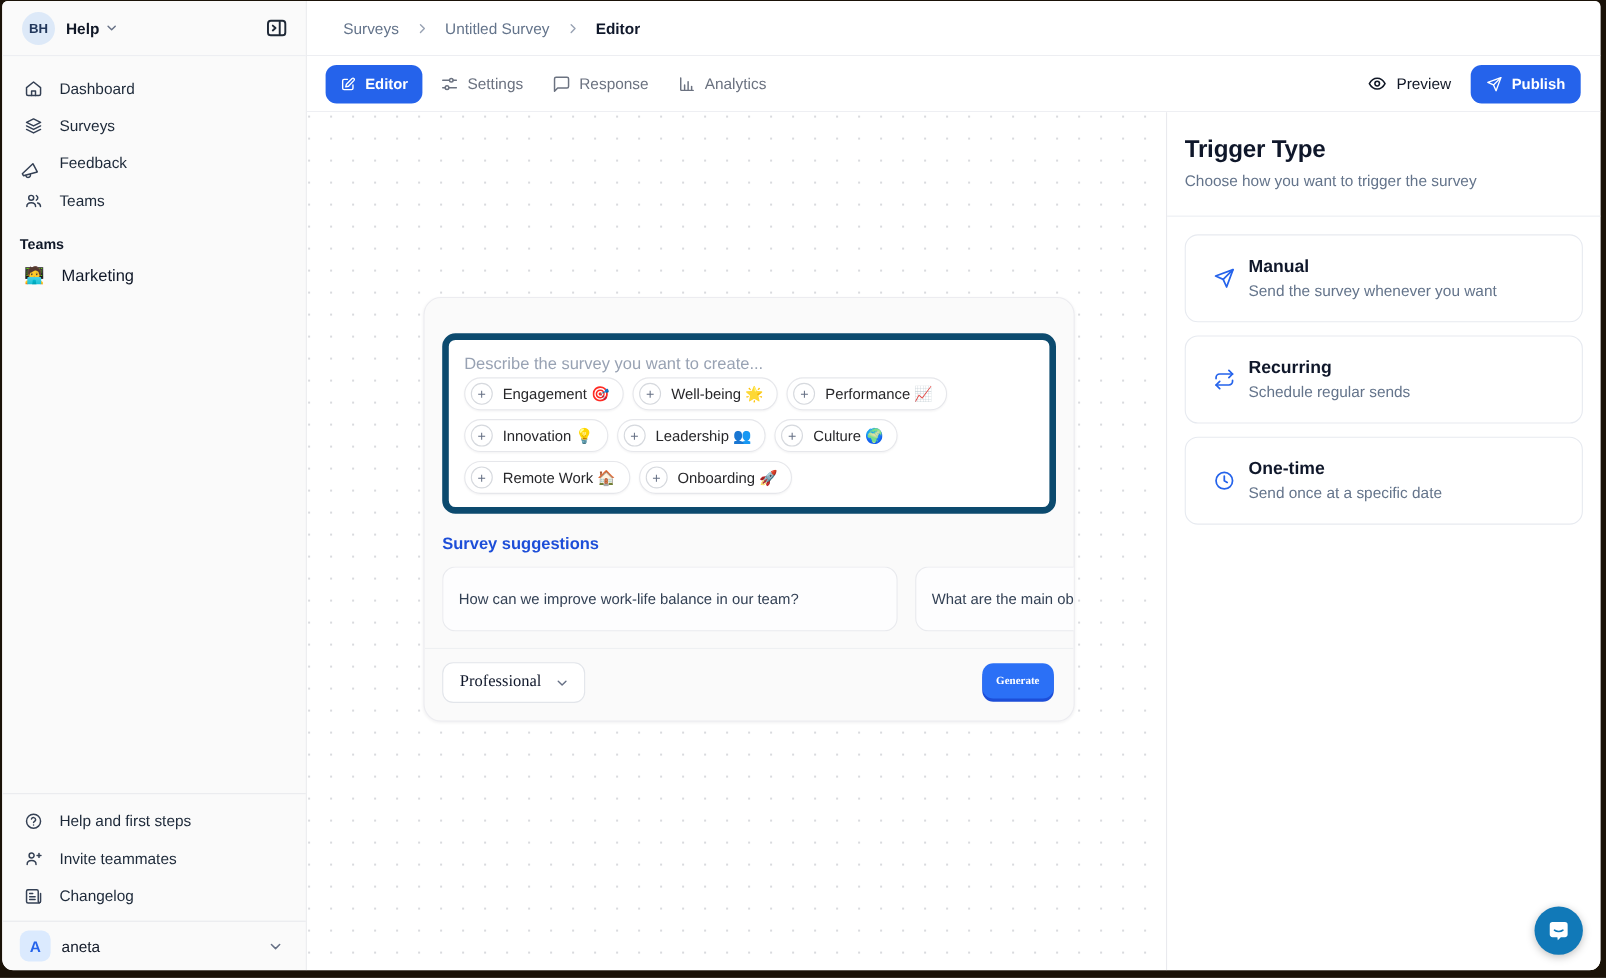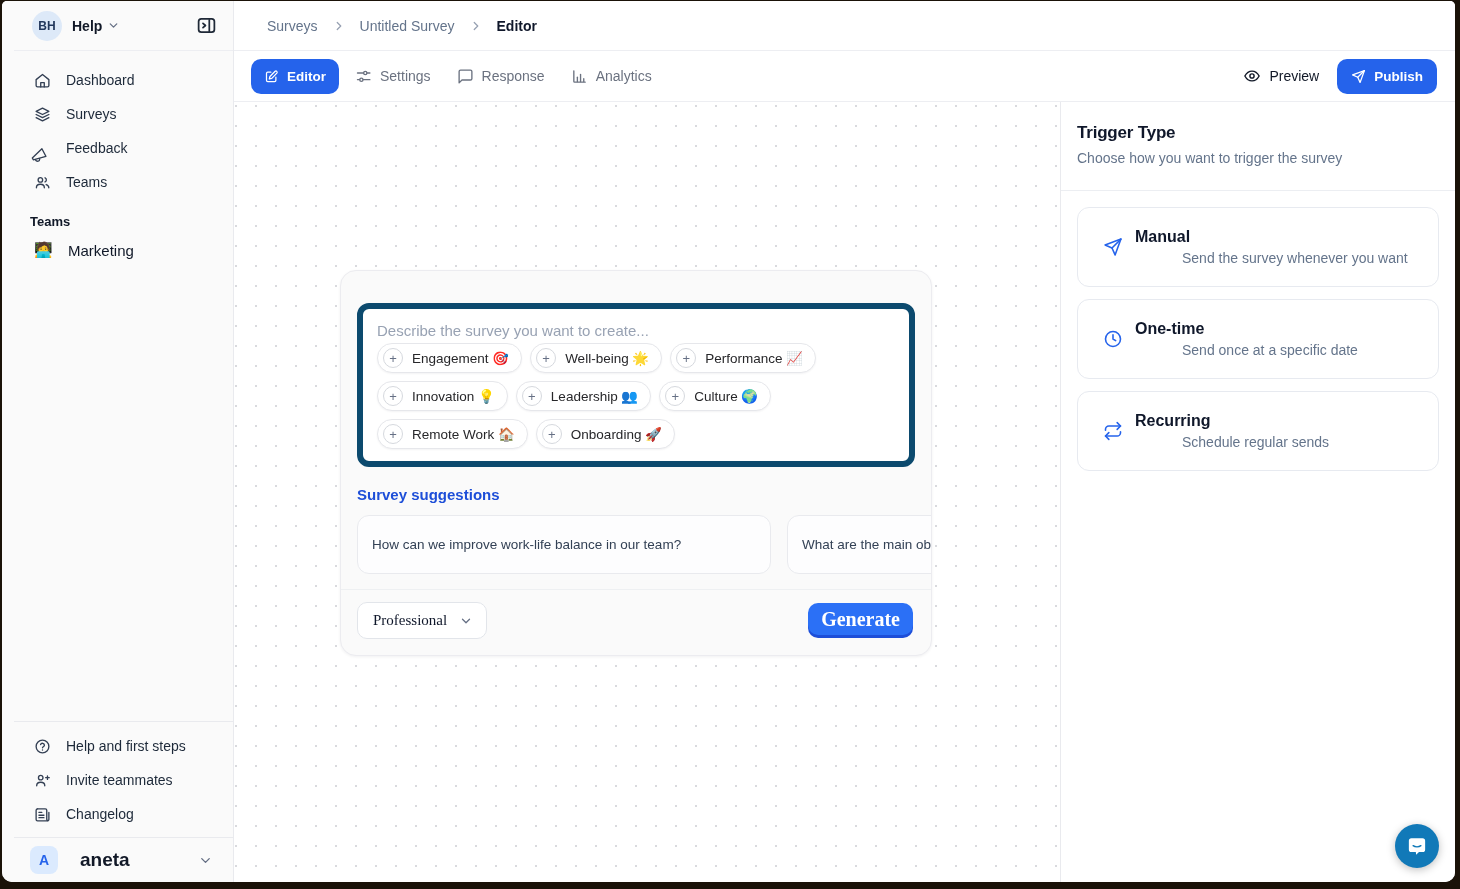--- a/index.html
+++ b/index.html
@@ -13,40 +13,40 @@
   }
   svg { display:block; }
 
   .window {
     position:absolute; top:1px; left:2px; right:5px; bottom:7px;
     background:#fff; border-radius:5px 5px 10px 10px; overflow:hidden;
     display:flex;
   }
 
   
-  .sidebar { width:232px; flex:none; background:#fafafa; border-right:1px solid #e9eaee; display:flex; flex-direction:column;padding-left:12px; }
+  .sidebar { width:277px; flex:none; background:#fafafa; border-right:1px solid #e9eaee; display:flex; flex-direction:column; }
   .sb-header { height:50px; flex:none; display:flex; align-items:center; padding:0 14px 0 18px; border-bottom:1px solid #edeef2; }
   .avatar-circle { width:30px; height:30px; border-radius:50%; background:#dde9f8; color:#22385c; font-size:12px; font-weight:700; display:flex; align-items:center; justify-content:center; }
   .sb-username { margin-left:10px; font-size:14px; font-weight:700; color:#111827; }
   .sb-header .chev { margin-left:5px; color:#667085; }
   .sb-toggle { margin-left:auto; background:none; border:none; cursor:pointer; color:#1f2937; padding:2px; }
 
   .sb-nav { padding-top:12px; }
   .sb-item { height:34px; display:flex; align-items:center; gap:15px; padding:0 20px; font-size:14px; color:#1d2939; cursor:pointer; }
   .sb-item .ico { color:#344054; flex:none; }
 
   .sb-section { margin:15px 0 3px; padding:0 16px; font-size:13px; font-weight:700; color:#101828; }
   .sb-team { height:36px; display:flex; align-items:center; gap:17px; padding:0 20px; cursor:pointer; }
   .sb-team .emoji { font-size:15px; width:17px; }
   .sb-team .lbl { font-size:15px; font-weight:500; color:#101828; }
 
   .sb-footer { margin-top:auto; border-top:1px solid #e9eaee; padding:7px 0 6px; }
   .sb-account { border-top:1px solid #e9eaee; height:45px; display:flex; align-items:center; padding:0 20px 0 16px; cursor:pointer; }
   .avatar-square { width:28px; height:28px; border-radius:8px; background:#dbeafe; color:#2563eb; font-weight:700; font-size:14px; display:flex; align-items:center; justify-content:center; }
-  .sb-account .nm { margin-left:22px; font-size:19px; font-weight:700; color:#111827; }
+  .sb-account .nm { margin-left:10px; font-size:14px; font-weight:400; color:#111827; }
   .sb-account .chev { margin-left:auto; color:#667085; }
 
   
   .main { flex:1; display:flex; flex-direction:column; min-width:0; }
   .topbar { height:50px; flex:none; background:#fff; border-bottom:1px solid #edeef2; display:flex; align-items:center; padding:0 20px 0 33px; gap:14px; }
   .crumb { font-size:14px; color:#64748b; cursor:pointer; }
   .crumb.current { color:#0f172a; font-weight:700; cursor:default; }
   .crumb-sep { color:#98a2b3; }
 
   .tabbar { height:51px; flex:none; background:#fff; border-bottom:1px solid #edeef2; display:flex; align-items:center; padding:0 18px 0 17px; }
@@ -78,32 +78,32 @@
   .chip-plus { width:20px; height:20px; border:1px solid #d6d9de; border-radius:50%; color:#667085; display:flex; align-items:center; justify-content:center; flex:none; }
   .chip-plus::before { content:"+"; font-size:13px; line-height:1; }
 
   .sug-title { margin-top:19px; font-size:15px; font-weight:700; color:#1d4ed8; }
   .sug-row { margin-top:12px; margin-right:-17px; display:flex; gap:16px; overflow:hidden; }
   .sug-card { flex:none; width:414px; height:59px; background:#fdfdfe; border:1px solid #e9eaee; border-radius:12px; padding:11px 14px; font-size:13.5px; color:#334155; text-align:left; font-family:inherit; cursor:pointer; white-space:nowrap; }
 
   .gen-bottom { margin:15px -16px 0; border-top:1px solid #eef0f2; padding:12px 18px 0 16px; display:flex; align-items:center; justify-content:space-between;font-family:Liberation Serif, serif; }
   .tone-select { height:37px; width:130px; background:#fff; border:1px solid #e2e5ea; border-radius:10px; display:flex; align-items:center; justify-content:space-between; padding:0 13px 0 15px; font-family:inherit; font-size:15px; color:#0f172a; cursor:pointer; }
   .tone-select .chev { color:#667085; }
-  .generate-btn { height:32px; padding:0 13px; background:#2b70f6; border:none; border-radius:10px; color:#fff; font-size:20px; font-weight:700; font-family:inherit; cursor:pointer; box-shadow:0 3px 0 #1d4ed8; margin-bottom:3px; }
+  .generate-btn { height:32px; padding:0 13px; background:#2b70f6; border:none; border-radius:10px; color:#fff; font-size:10px; font-weight:700; font-family:inherit; cursor:pointer; box-shadow:0 3px 0 #1d4ed8; margin-bottom:3px; }
 
   
   .rightpanel { width:395px; flex:none; background:#fff; border-left:1px solid #e9eaee; }
   .tp-header { padding:21px 16px 24px; border-bottom:1px solid #eceef2; }
-  .tp-title { font-size:17px; font-weight:700; color:#0f172a; letter-spacing:-.2px; }
+  .tp-title { font-size:22px; font-weight:700; color:#0f172a; letter-spacing:-.2px; }
   .tp-sub { margin-top:7px; font-size:14px; color:#64748b; }
   .tp-cards { padding:16px; display:flex; flex-direction:column; gap:12px; }
   .tp-card { height:80px; background:#fff; border:1px solid #e7eaf0; border-radius:12px; display:flex; align-items:center; padding-left:25px; gap:12px; cursor:pointer; text-align:left; font-family:inherit; }
   .tp-card .ico { color:#2563eb; flex:none; }
   .tp-card-title { font-size:16px; font-weight:700; color:#0f172a; }
-  .tp-card-desc { margin-top:4px; font-size:14px; color:#64748b;margin-left:47px; }
+  .tp-card-desc { margin-top:4px; font-size:14px; color:#64748b; }
 
   
   .chat-launcher { position:absolute; right:16px; bottom:14px; width:44px; height:44px; border:none; border-radius:50%; background:#1179b8; display:flex; align-items:center; justify-content:center; cursor:pointer; box-shadow:0 2px 8px rgba(0,0,0,.25); }
 </style>
 </head>
 <body>
 
 <div class="window">
 
   <aside class="sidebar">
@@ -380,41 +380,41 @@
                 </svg>
             </span>
             <span>
               <span class="tp-card-title" style="display:block">Manual</span>
               <span class="tp-card-desc" style="display:block">Send the survey whenever you want</span>
             </span>
           </button>
           <button class="tp-card">
             <span class="ico">
               <svg width="20" height="20" viewBox="0 0 24 24" fill="none" stroke="currentColor" stroke-width="1.9" stroke-linecap="round" stroke-linejoin="round">
-                  <circle cx="12" cy="12" r="9"></circle>
-                  <path d="M12 7v5l3.2 1.9"></path>
-                </svg>
-            </span>
-            <span>
-              <span class="tp-card-title" style="display:block">One-time</span>
-              <span class="tp-card-desc" style="display:block">Send once at a specific date</span>
-            </span>
-          </button>
-          <button class="tp-card">
-            <span class="ico">
-              <svg width="20" height="20" viewBox="0 0 24 24" fill="none" stroke="currentColor" stroke-width="1.9" stroke-linecap="round" stroke-linejoin="round">
                   <path d="M17 2l4 4-4 4"></path>
                   <path d="M3 11v-1a4 4 0 0 1 4-4h14"></path>
                   <path d="M7 22l-4-4 4-4"></path>
                   <path d="M21 13v1a4 4 0 0 1-4 4H3"></path>
                 </svg>
             </span>
             <span>
               <span class="tp-card-title" style="display:block">Recurring</span>
               <span class="tp-card-desc" style="display:block">Schedule regular sends</span>
+            </span>
+          </button>
+          <button class="tp-card">
+            <span class="ico">
+              <svg width="20" height="20" viewBox="0 0 24 24" fill="none" stroke="currentColor" stroke-width="1.9" stroke-linecap="round" stroke-linejoin="round">
+                  <circle cx="12" cy="12" r="9"></circle>
+                  <path d="M12 7v5l3.2 1.9"></path>
+                </svg>
+            </span>
+            <span>
+              <span class="tp-card-title" style="display:block">One-time</span>
+              <span class="tp-card-desc" style="display:block">Send once at a specific date</span>
             </span>
           </button>
         </div>
       </aside>
     </div>
   </div>
 
   <button class="chat-launcher">
     <span>
       <svg width="24" height="24" viewBox="0 0 28 28">

